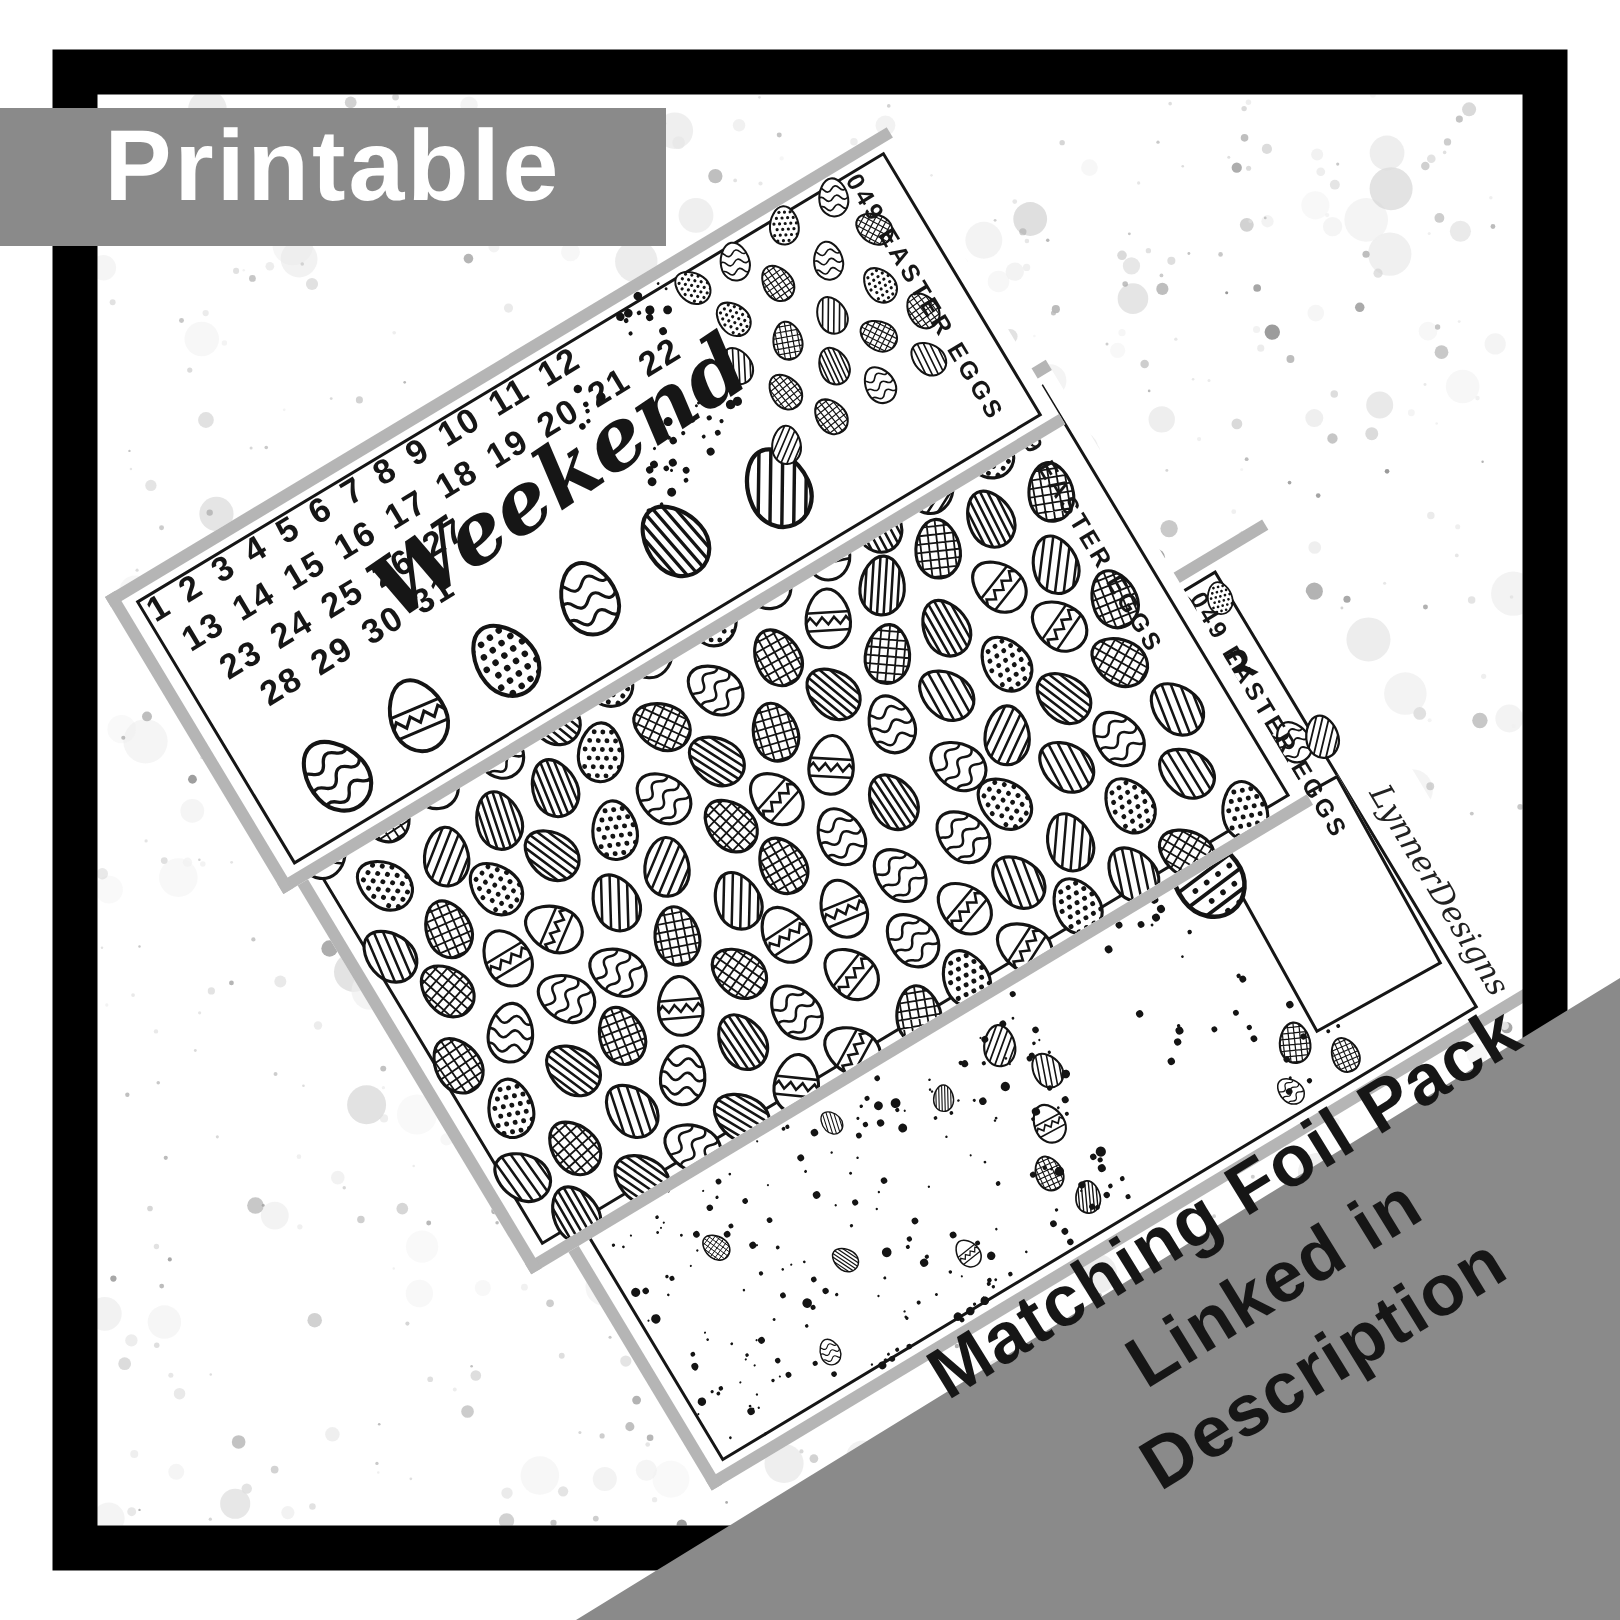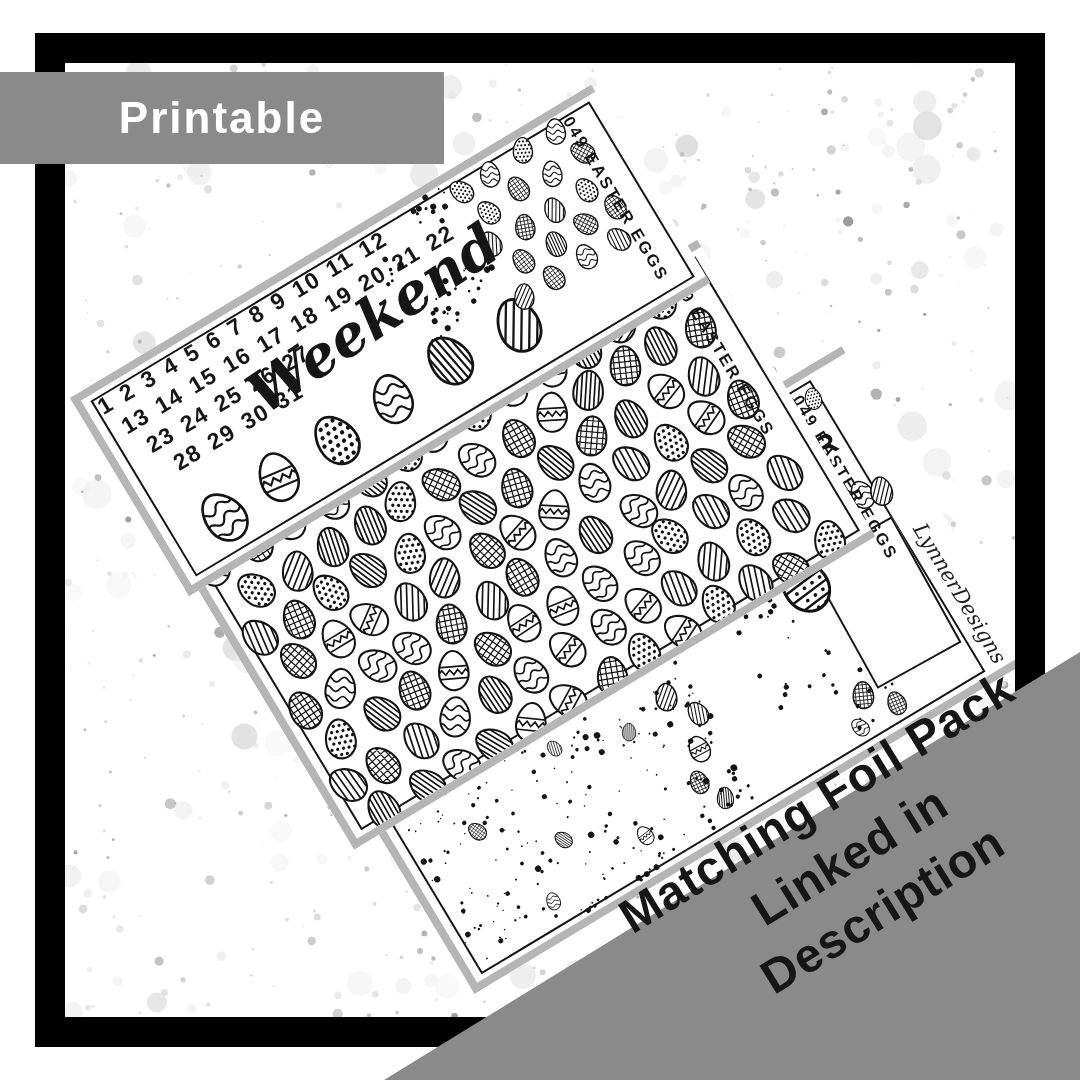--- a/index.html
+++ b/index.html
@@ -51,22 +51,22 @@
 
   .ribbon{position:absolute;left:370px;top:645px;width:710px;height:435px;
           background:var(--banner_gray,#8a8a8a);
           clip-path:polygon(1.97% 100%,100% 1.6%,100% 100%);z-index:8;}
   .ribbon-text{position:absolute;left:538px;top:762px;width:624px;z-index:9;
                transform:rotate(-31.6deg);text-align:center;
                font-weight:bold;font-size:48px;letter-spacing:1px;line-height:1.31;color:var(--ink,#161616);}
 
   .badge{position:absolute;left:0;top:72px;width:444px;height:92px;z-index:10;
          background:var(--banner_gray,#8a8a8a);color:#fff;
-         display:flex;align-items:center;justify-content:center;
-         font-weight:bold;font-size:44px;letter-spacing:2px;}
+         display:flex;justify-content:center;
+         font-weight:bold;font-size:67px;letter-spacing:2px;}
 
   .defs{position:absolute;width:0;height:0;}
   .eshell{fill:#fff;stroke:#141414;stroke-width:2.6;}
   .epat{stroke:#141414;stroke-width:2.1;fill:none;}
 </style>
 </head>
 <body>
 
 <div class="stage">
 

